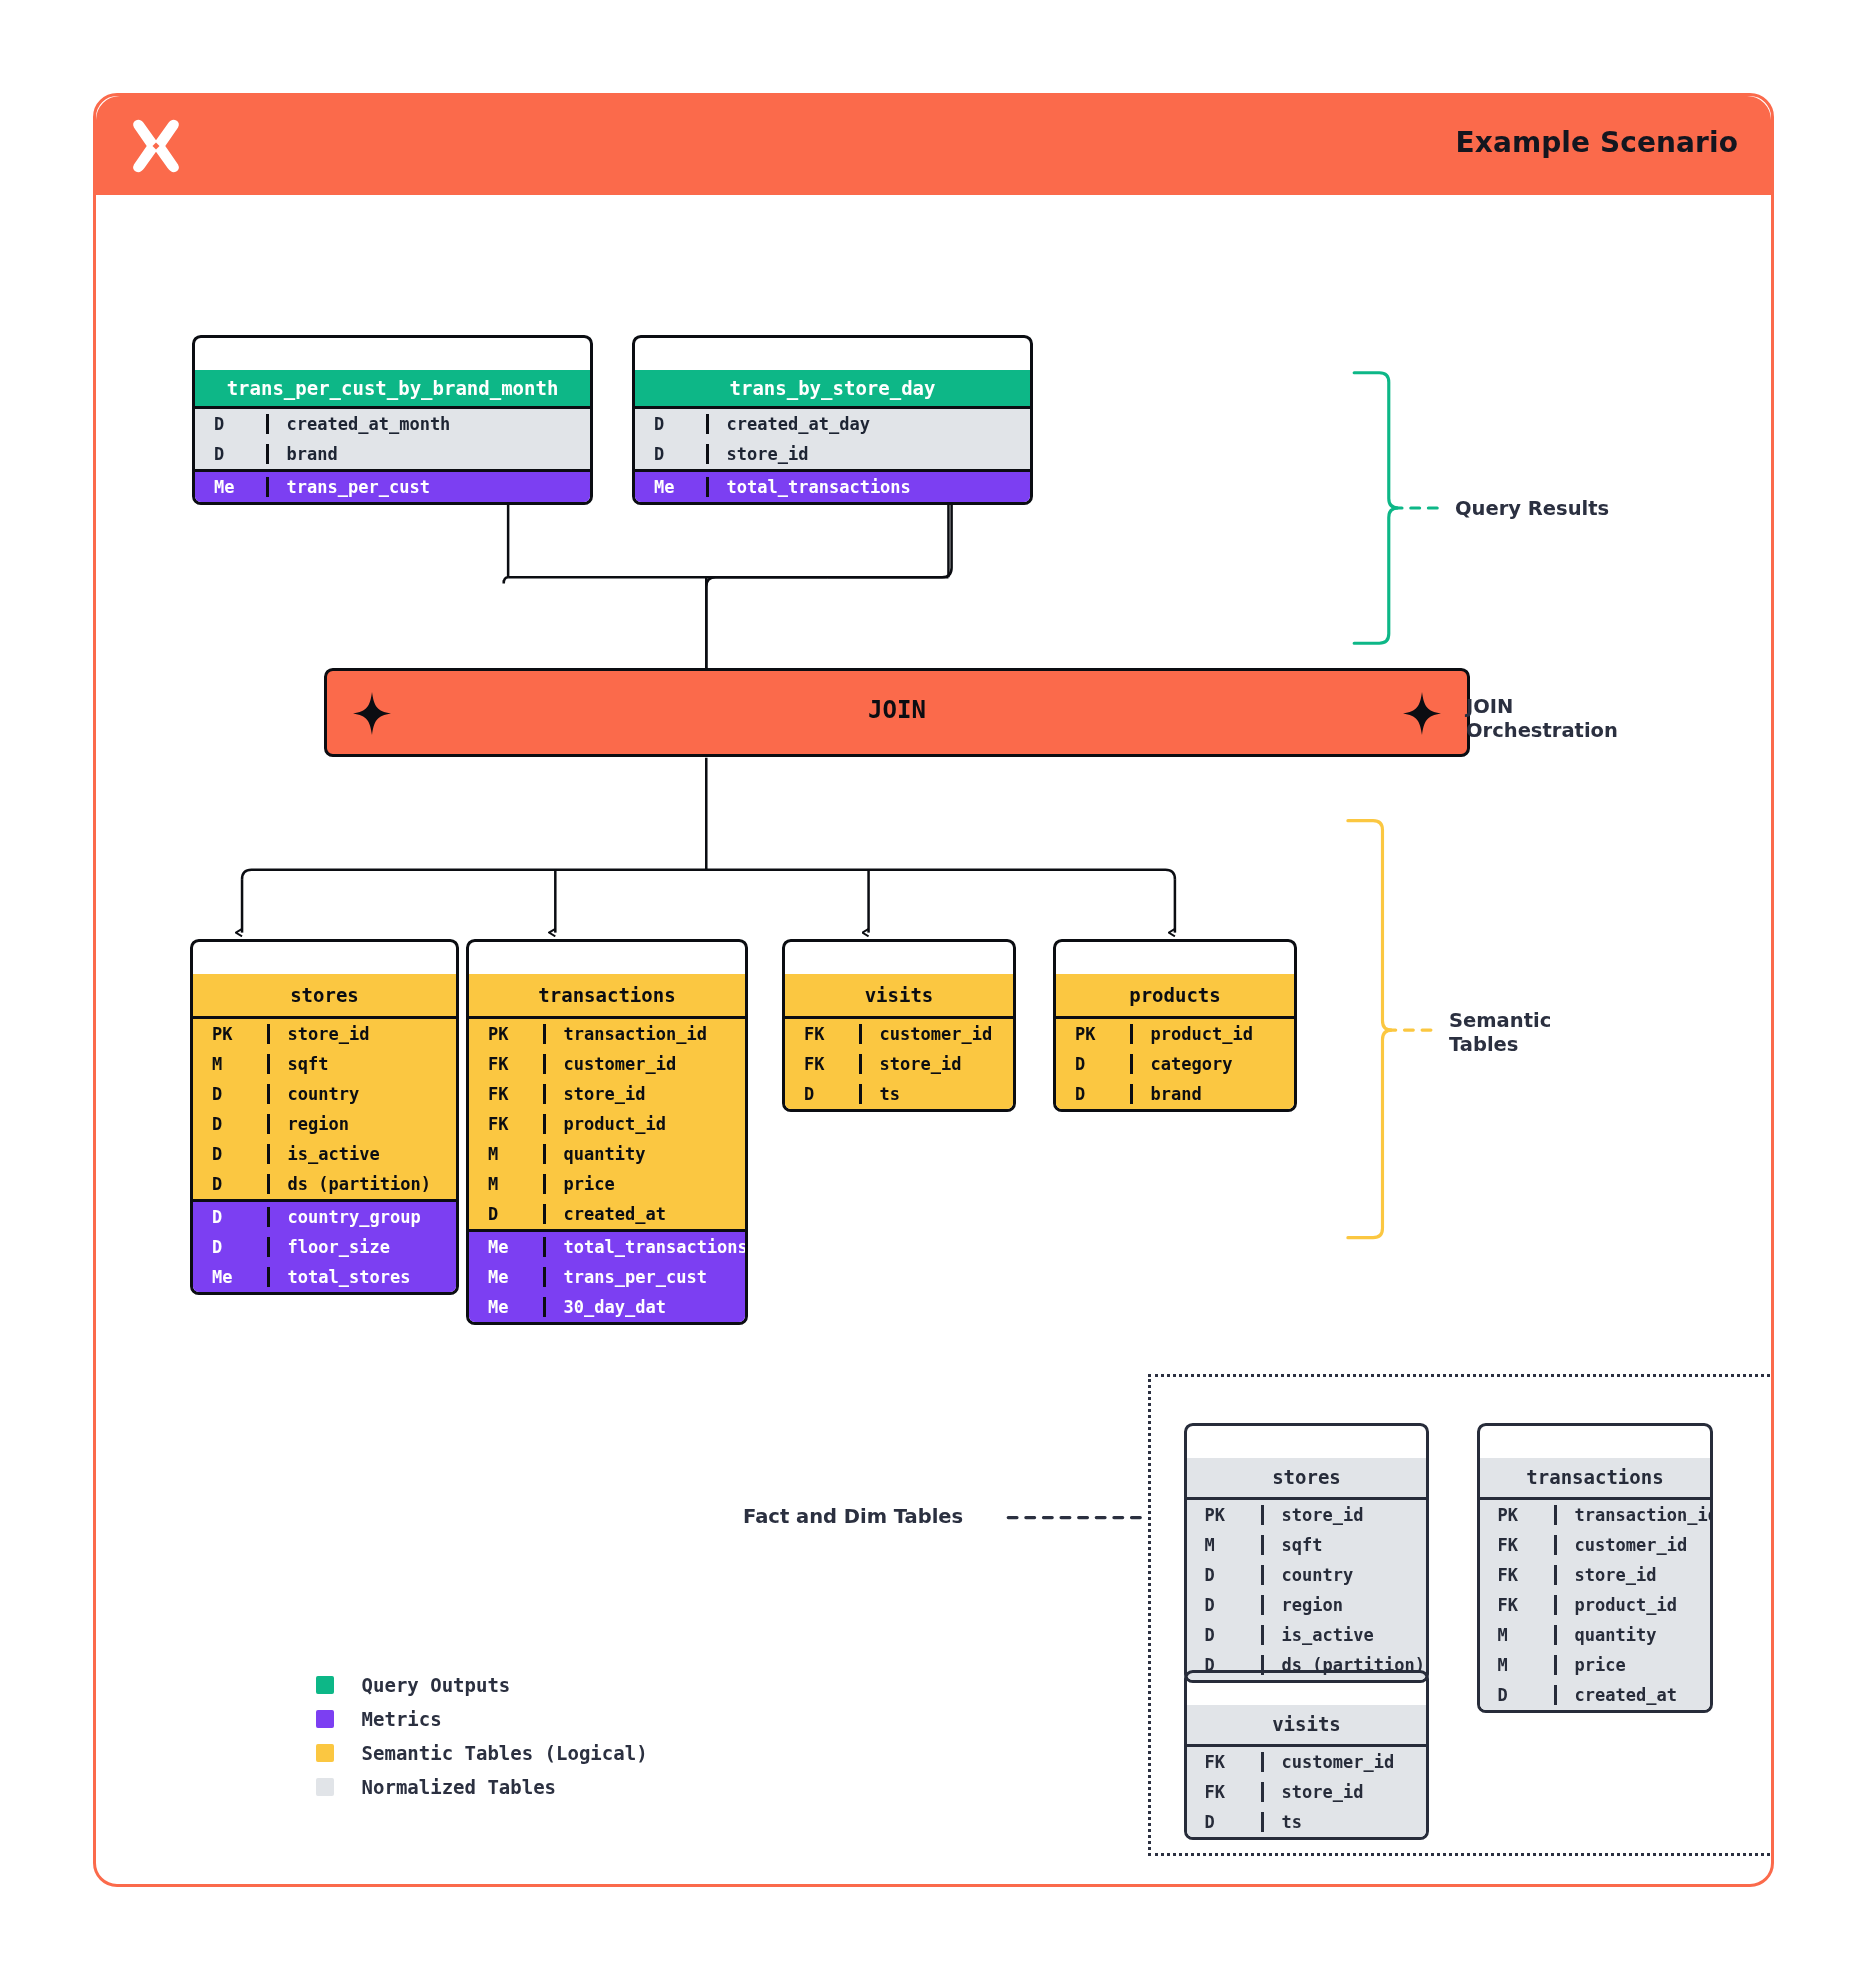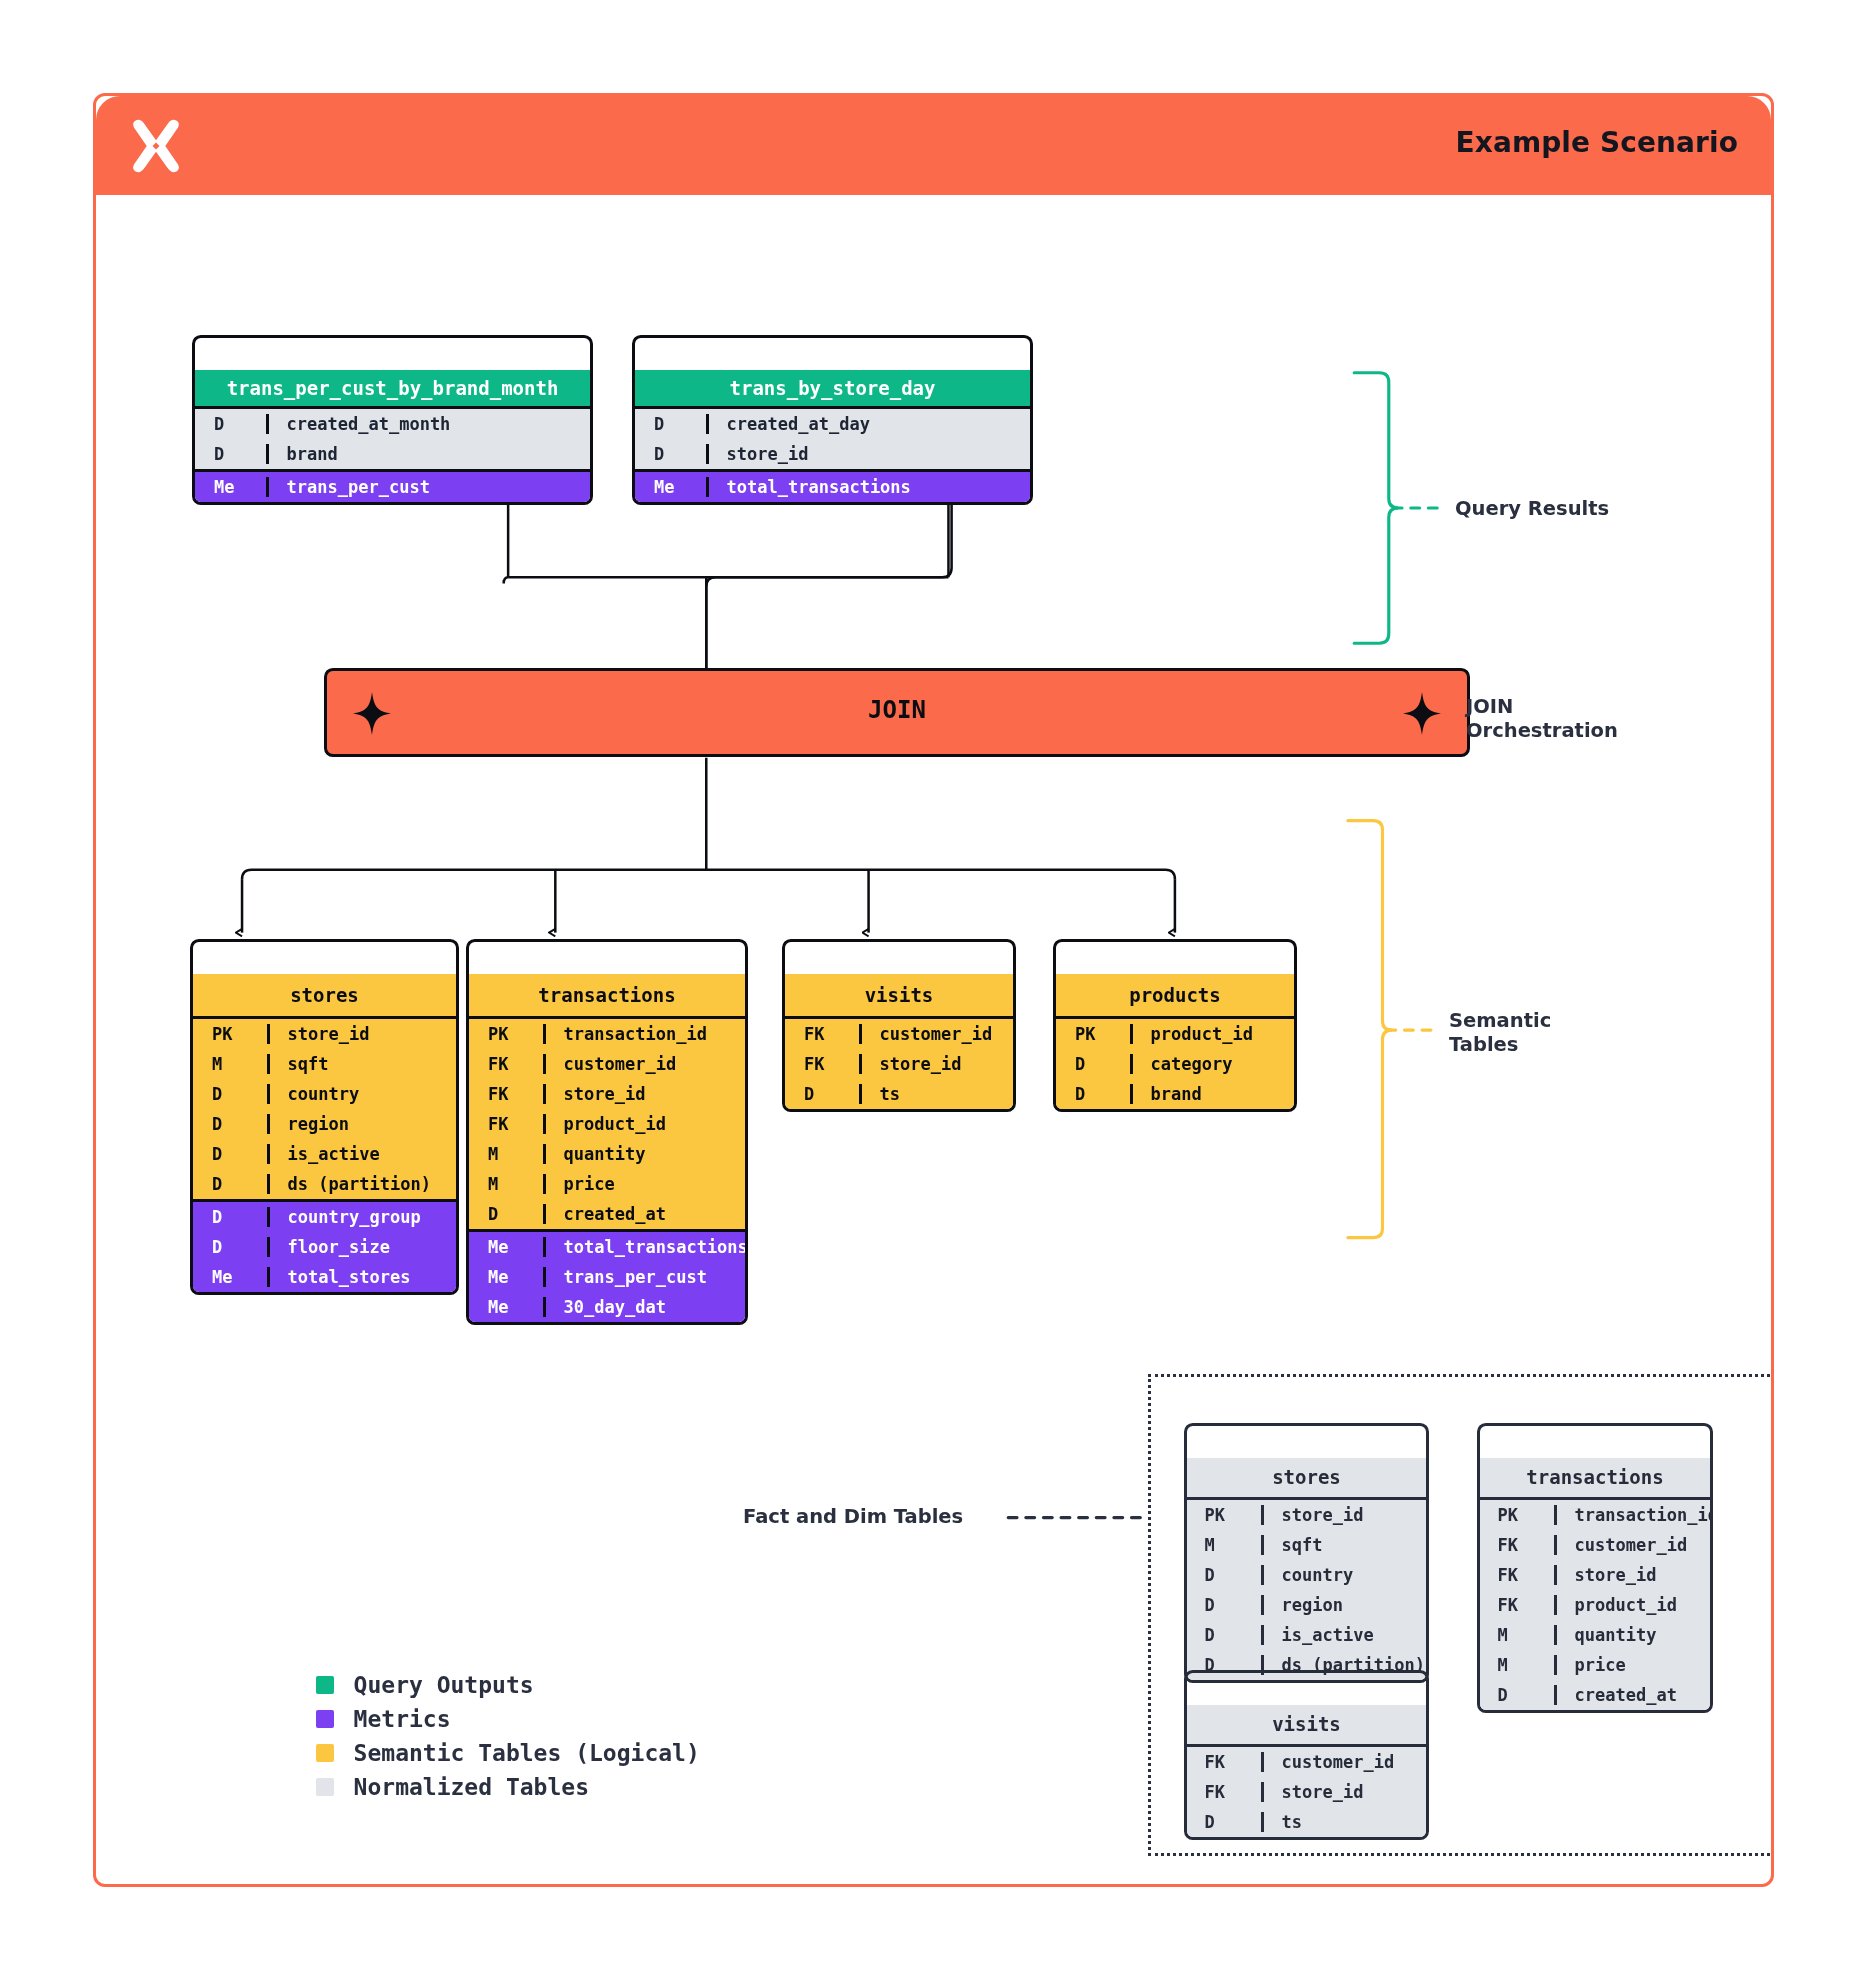--- a/index.html
+++ b/index.html
@@ -16,21 +16,21 @@
   }
 
   
   #card {
     position: absolute;
     left: 93px;
     top: 93px;
     width: 1681px;
     height: 1794px;
     border: 3.1px solid #FB6A4B;
-    border-radius: 12px;
+    border-radius: 24px;
     box-sizing: border-box;
     background: #ffffff;
     overflow: hidden;
   }
   #card-header {
     position: absolute;
     left: 0; top: 0;
     width: 100%;
     height: 99px;
     background: #FB6A4B;
@@ -152,23 +152,23 @@
     font-weight: bold;
     color: #2b3040;
     line-height: 1.22;
   }
 
   
   #legend { position: absolute; left: 220px; top: 1572px; }
   .lg-row { display: flex; align-items: center; height: 34px; }
   .lg-sw  { width: 17.6px; height: 17.6px; border-radius: 1.9px; flex: 0 0 auto; }
   .lg-tx  {
-    margin-left: 20px;
+    margin-left: 28px;
     font-family: "DejaVu Sans Mono", monospace;
-    font-size: 23px;
+    font-size: 19px;
     font-weight: bold;
     color: #2b3040;
     white-space: nowrap;
   }
 
   
   #fact-group {
     position: absolute;
     left: 1052px;
     top: 1278px;

